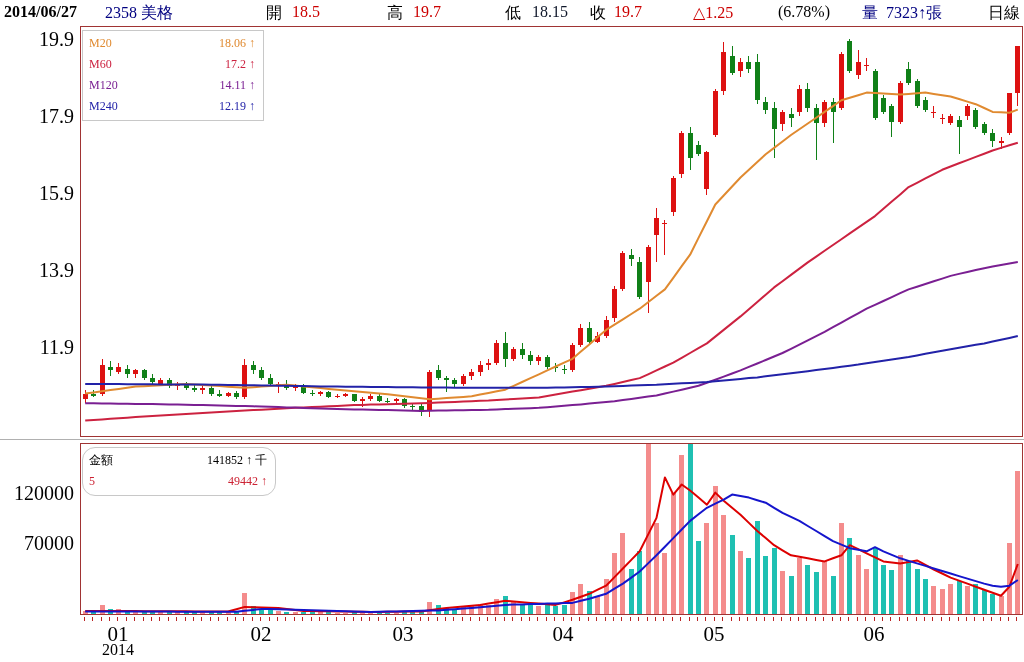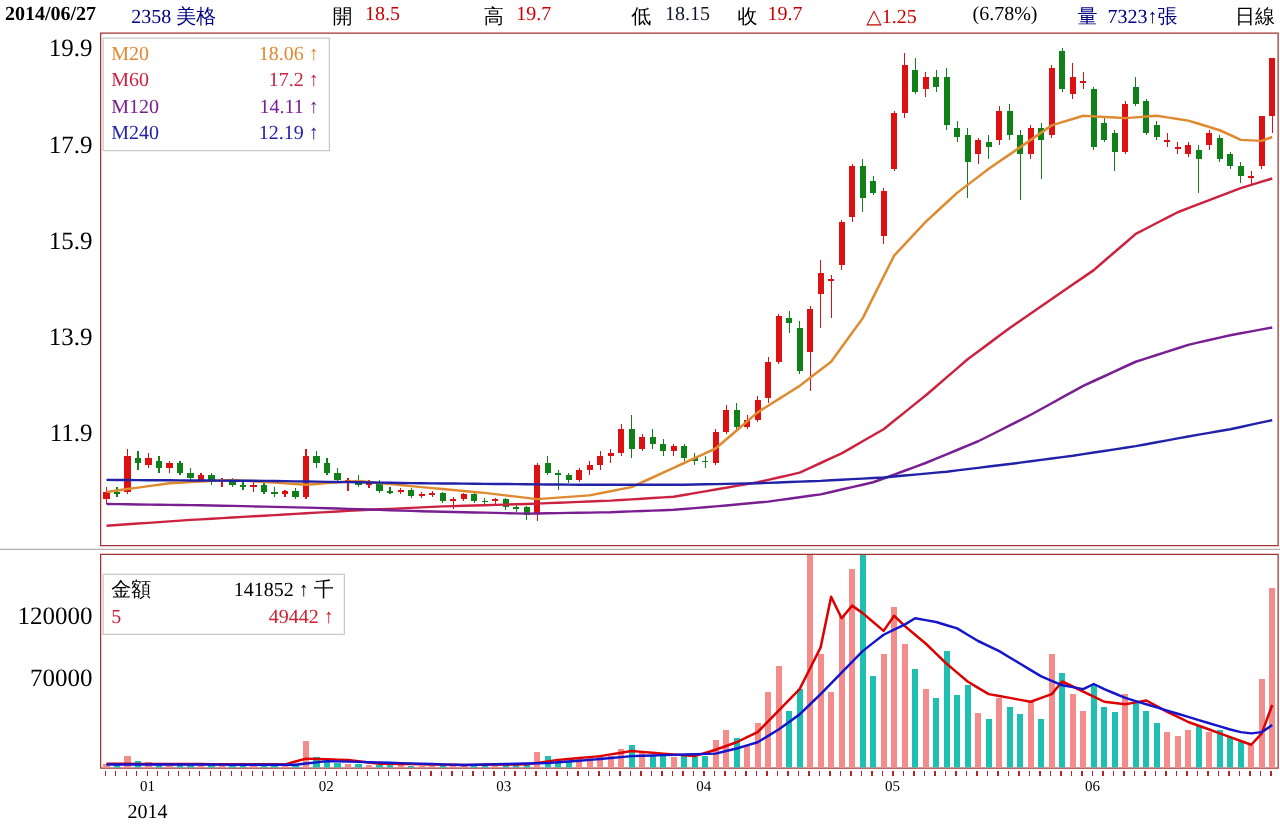--- a/index.html
+++ b/index.html
@@ -5,25 +5,25 @@
   html,body{margin:0;padding:0;}
   body{
     width:1024px;height:662px;position:relative;background:#ffffff;
     font-family:"Liberation Serif",serif;color:#000;overflow:hidden;
   }
   .hdr-item{position:absolute;top:3px;font-size:16px;white-space:nowrap;}
   .panel{position:absolute;background:#fff;border:1px solid #a03333;box-sizing:border-box;}
   .axis-label{position:absolute;font-size:20px;text-align:right;width:74px;left:0;}
   .legend-box{
     position:absolute;background:#fff;border:1px solid #c8c8c8;
-    font-size:16px;line-height:21px;padding:2px 8px 3px 6px;z-index:5;
+    font-size:12px;line-height:21px;padding:2px 8px 3px 6px;z-index:5;
   }
   .legend-row{display:flex;justify-content:space-between;white-space:nowrap;}
   .legend-val{margin-left:30px;}
-  .month-label{position:absolute;top:622px;font-size:12px;transform:translateX(-50%);}
+  .month-label{position:absolute;top:622px;font-size:21px;transform:translateX(-50%);}
   .year-label{position:absolute;top:641px;font-size:16px;transform:translateX(-50%);}
   .divider{position:absolute;left:0;top:439px;width:1024px;height:1px;background:#b0b0b0;}
   svg{display:block;}
 </style>
 </head>
 <body>
 
 <div>
   <span class="hdr-item" style="left:4px;font-weight:bold">2014/06/27</span>
   <span class="hdr-item" style="left:105px;color:#000080">2358 美格</span>
@@ -419,21 +419,21 @@
       <rect x="934.3" y="26.5" width="5" height="143.5" fill="#f48c8c" shape-rendering="crispEdges"></rect>
       <path d="M4.2,167.0L12.6,167.0L21.0,167.0L29.4,167.1L37.8,167.1L46.2,167.1L54.6,167.1L63.0,167.2L71.4,167.2L79.8,167.2L88.2,167.3L96.6,167.3L105.0,167.3L113.4,167.4L121.8,167.4L130.2,167.4L138.6,167.4L147.0,167.5L155.4,165.2L163.8,162.9L172.2,163.2L180.6,163.4L189.0,163.7L197.4,163.9L205.8,164.9L214.2,166.0L222.6,167.0L231.0,167.1L239.5,167.2L247.9,167.3L256.3,167.5L264.7,167.6L273.1,167.7L281.5,167.8L289.9,168.0L298.3,167.9L306.7,167.8L315.1,167.7L323.5,167.6L331.9,167.6L340.3,167.5L348.7,166.3L357.1,165.1L365.5,163.9L373.9,163.2L382.3,162.4L390.7,161.7L399.1,160.9L407.5,159.5L415.9,158.2L424.3,156.8L432.7,157.5L441.1,158.2L449.5,158.9L457.9,159.5L466.3,160.2L474.7,160.9L483.1,158.4L491.5,155.8L499.9,152.8L508.3,149.8L516.7,145.7L525.1,141.7L533.5,133.1L541.9,124.5L550.3,115.9L558.7,107.3L567.1,90.6L575.5,73.9L583.9,33.4L592.3,50.6L600.7,40.5L609.1,46.5L617.5,53.6L625.9,60.7L634.3,48.6L642.7,56.7L651.1,63.8L659.5,70.8L667.9,78.9L676.3,87.0L684.7,94.1L693.1,101.2L701.5,106.3L710.0,111.3L718.4,112.8L726.8,114.3L735.2,115.9L743.6,117.4L752.0,114.3L760.4,111.3L768.8,101.2L777.2,105.2L785.6,109.3L794.0,113.3L802.4,117.4L810.8,118.4L819.2,119.4L827.6,117.9L836.0,116.4L844.4,120.9L852.8,125.5L861.2,129.5L869.6,133.6L878.0,136.6L886.4,139.6L894.8,142.7L903.2,145.7L911.6,148.8L920.0,151.8L928.4,142.7L936.8,120.0" fill="none" stroke="#dd0000" stroke-width="2" stroke-linejoin="round"></path>
       <path d="M4.2,167.5L12.6,167.5L21.0,167.5L29.4,167.5L37.8,167.5L46.2,167.6L54.6,167.6L63.0,167.6L71.4,167.6L79.8,167.6L88.2,167.6L96.6,167.7L105.0,167.7L113.4,167.7L121.8,167.7L130.2,167.7L138.6,167.7L147.0,167.8L155.4,167.8L163.8,166.8L172.2,165.9L180.6,164.9L189.0,165.1L197.4,165.3L205.8,165.5L214.2,165.8L222.6,166.0L231.0,166.2L239.5,166.5L247.9,166.7L256.3,167.0L264.7,167.2L273.1,167.5L281.5,167.7L289.9,168.0L298.3,167.8L306.7,167.6L315.1,167.4L323.5,167.2L331.9,167.0L340.3,166.8L348.7,166.6L357.1,166.5L365.5,165.8L373.9,165.2L382.3,164.6L390.7,163.9L399.1,163.2L407.5,162.4L415.9,161.7L424.3,160.9L432.7,160.6L441.1,160.4L449.5,160.1L457.9,159.9L466.3,159.6L474.7,159.4L483.1,159.1L491.5,158.9L499.9,156.8L508.3,154.8L516.7,152.3L525.1,149.8L533.5,144.7L541.9,139.6L550.3,133.6L558.7,127.5L567.1,119.4L575.5,111.3L583.9,102.7L592.3,94.1L600.7,85.5L609.1,76.9L617.5,70.3L625.9,63.8L634.3,59.7L642.7,55.7L651.1,50.6L659.5,52.1L667.9,53.6L676.3,56.2L684.7,58.7L693.1,63.8L701.5,68.8L710.0,72.9L718.4,76.9L726.8,82.0L735.2,87.0L743.6,92.1L752.0,97.1L760.4,100.7L768.8,104.2L777.2,105.7L785.6,107.3L794.0,103.2L802.4,107.3L810.8,110.8L819.2,114.3L827.6,116.9L836.0,119.4L844.4,121.9L852.8,124.5L861.2,127.0L869.6,129.5L878.0,132.1L886.4,134.6L894.8,137.1L903.2,139.6L911.6,141.7L920.0,142.7L928.4,141.7L936.8,136.0" fill="none" stroke="#1515cc" stroke-width="2" stroke-linejoin="round"></path>
     </svg>
 </div>
 <div id="vol-axis">
     <div class="axis-label" style="top:482px">120000</div>
     <div class="axis-label" style="top:532px">70000</div>
   </div>
 
-<div class="legend-box" style="left:82px;top:459px;width:178px;" id="vol-legend">
+<div class="legend-box" style="left:82px;top:447px;width:178px;border-radius:13px;" id="vol-legend">
     <div class="legend-row" style="color:#000000">
       <span>金額</span>
       <span class="legend-val">141852 ↑ 千</span>
     </div>
     <div class="legend-row" style="color:#cc2233">
       <span>5</span>
       <span class="legend-val">49442 ↑</span>
     </div>
   </div>
 

